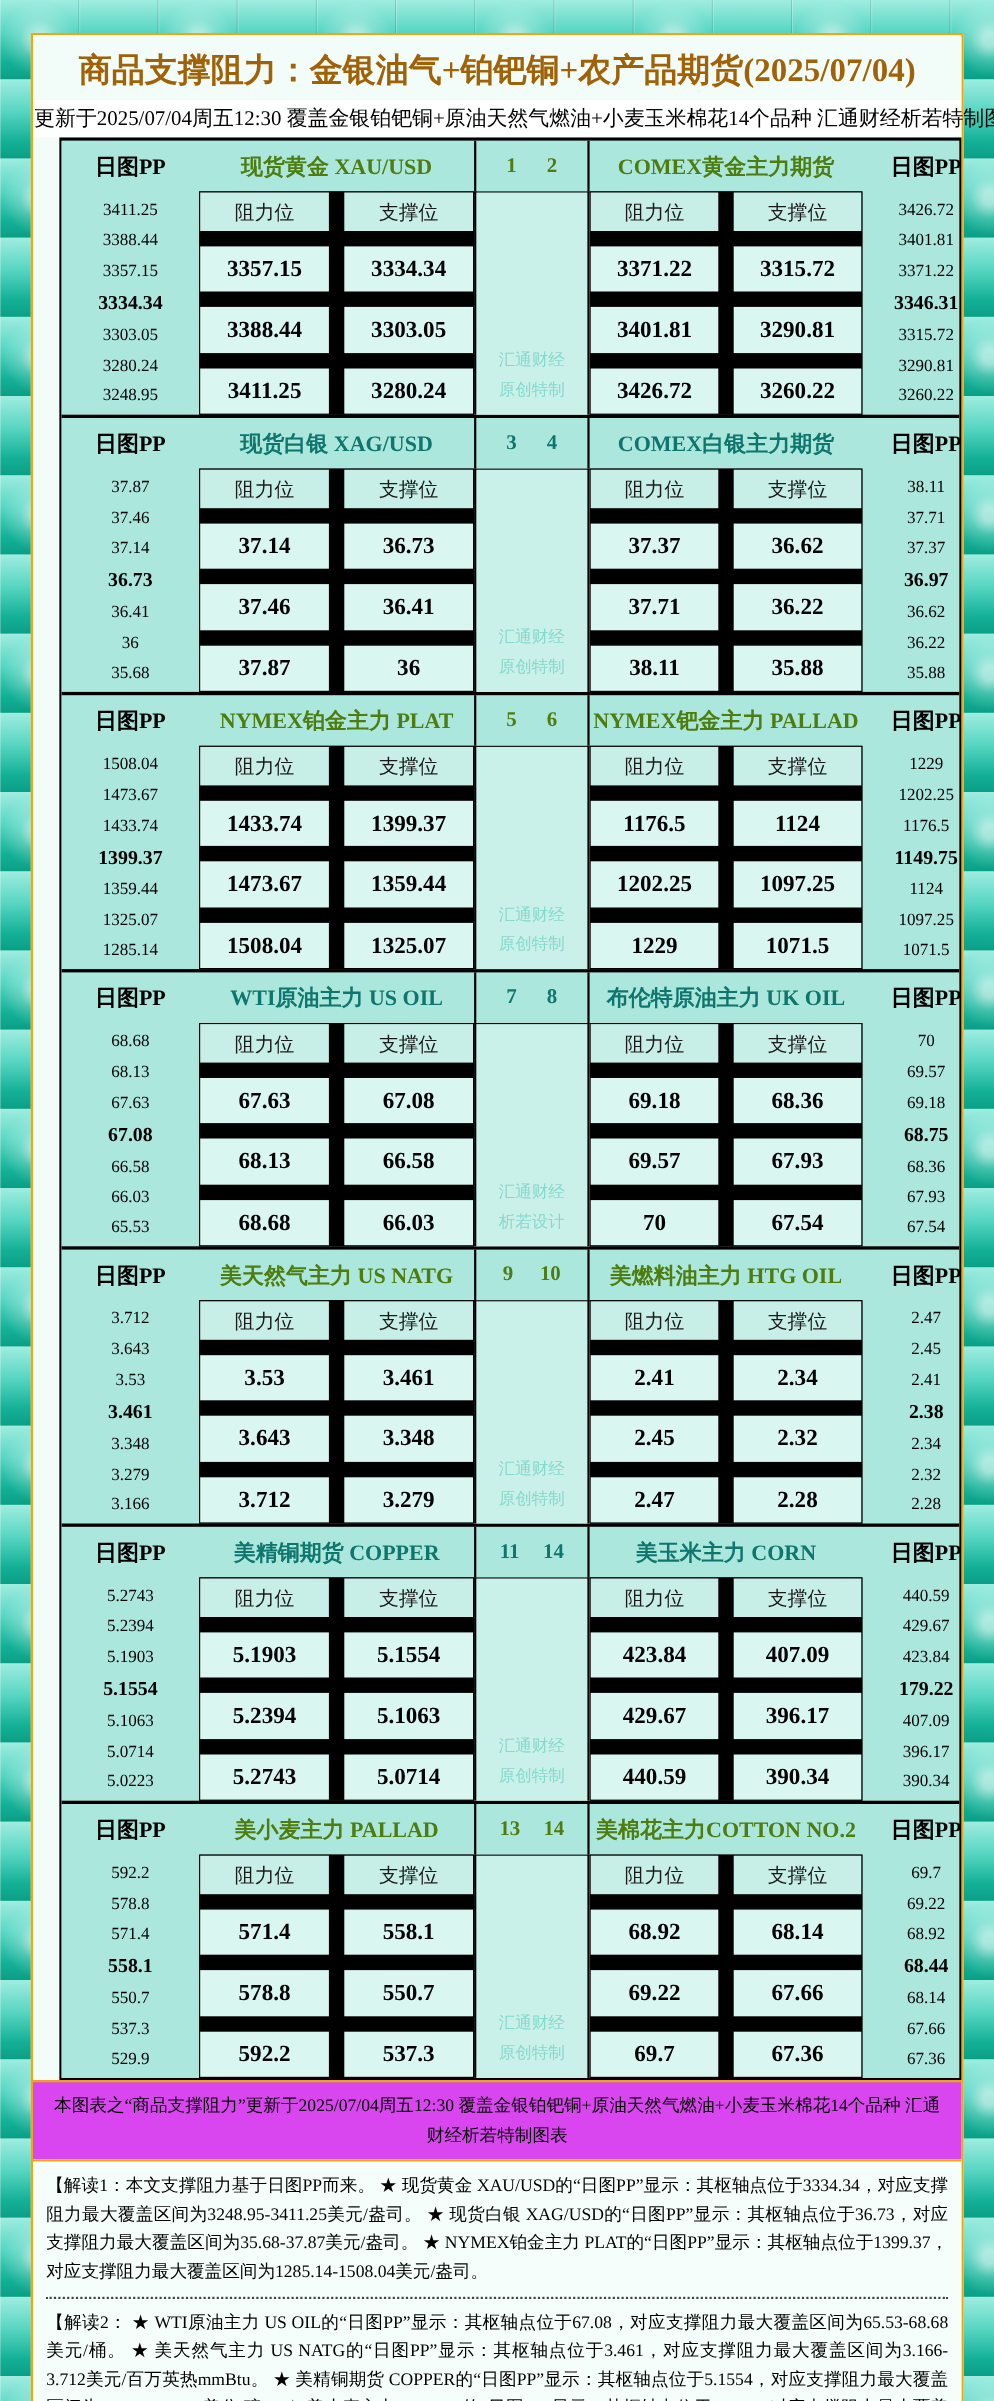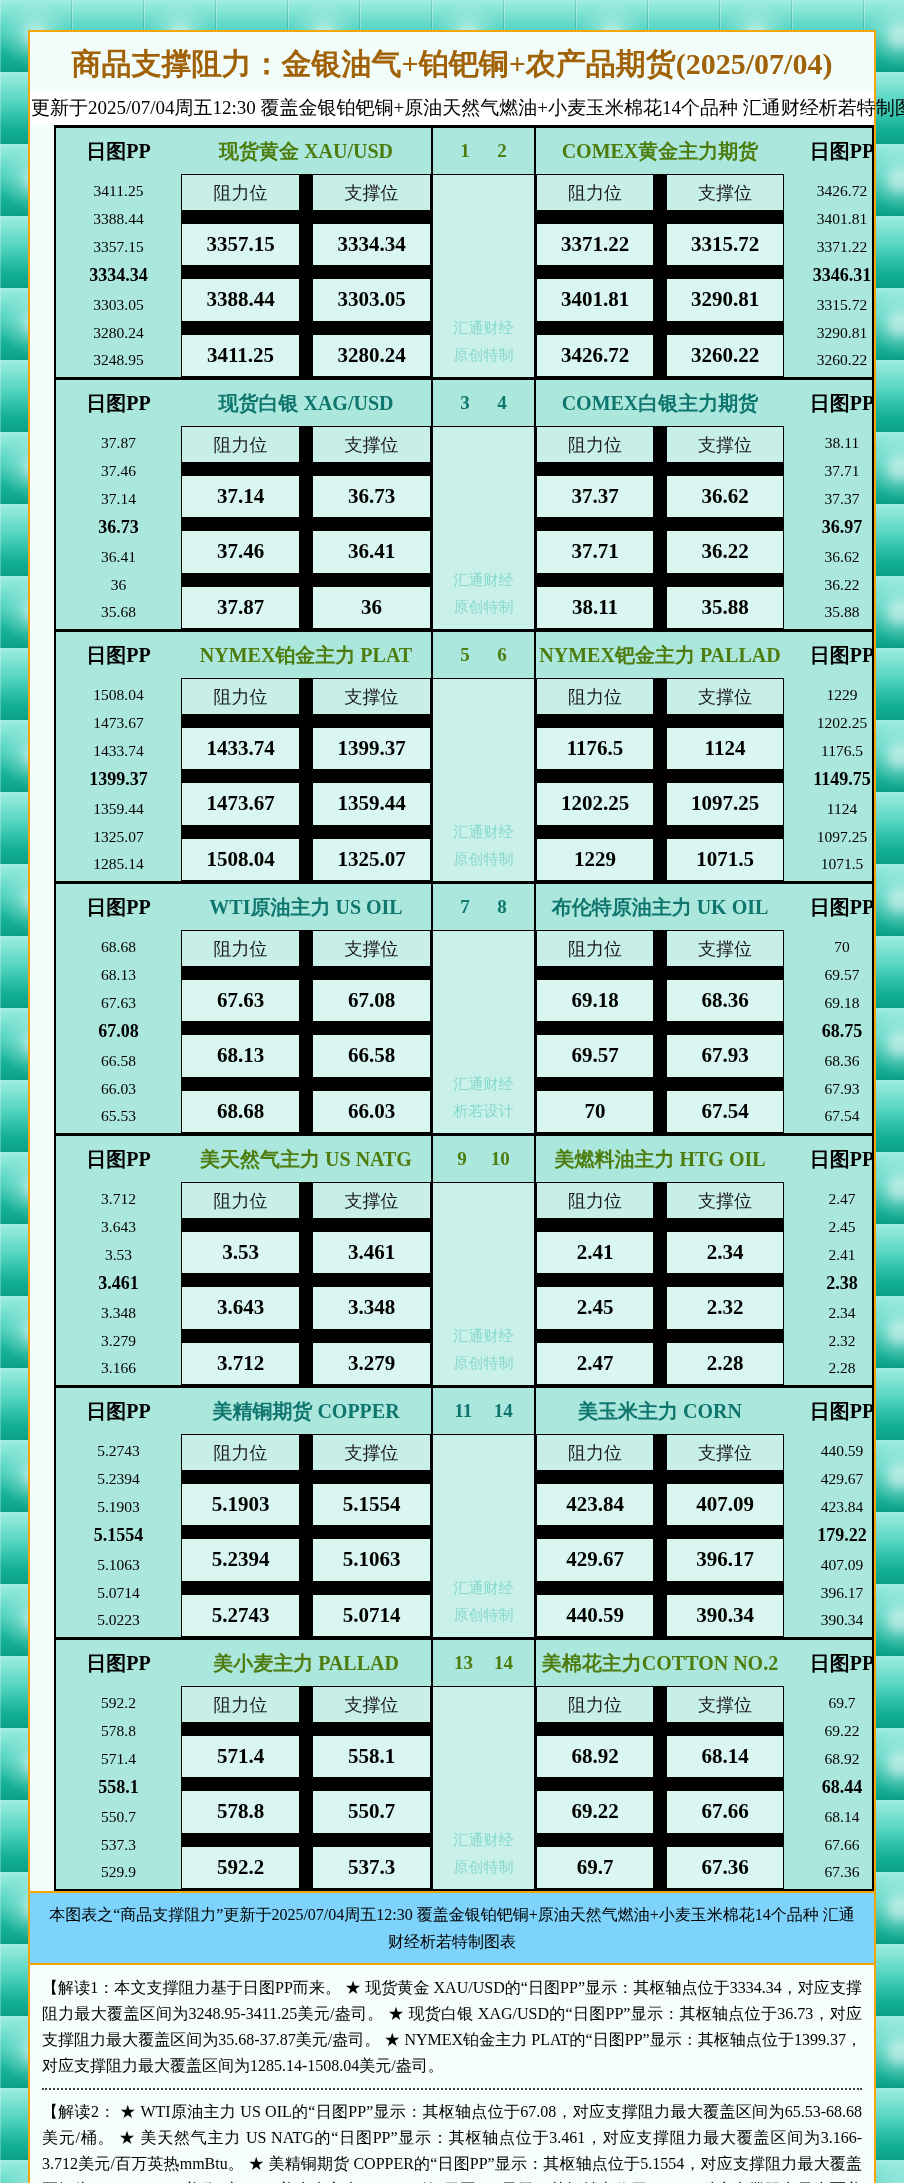--- a/index.html
+++ b/index.html
@@ -35,21 +35,21 @@
   .ppcol .pp-val:nth-child(4){font-weight:700;font-size:18px;}
 
   .tbl{display:grid;grid-template-columns:1fr 1fr;grid-template-rows:35px 1fr 1fr 1fr;background:#000;gap:14px;border:1px solid #000;box-sizing:border-box;height:203px;}
   .tbl > div{display:flex;align-items:center;justify-content:center;}
   .tbl .th{background:#c7efe7;font-size:18px;color:#1a1a1a;}
   .tbl .td{background:#d9f6f0;font-size:21px;font-weight:700;color:#000;}
 
   .mid-bd{border-left:2px solid #000;border-right:2px solid #000;border-top:1px solid #000;background:#c9f0e9;position:relative;box-sizing:border-box;}
   .wm{position:absolute;left:0;right:0;bottom:8px;text-align:center;color:#86d9cd;font-size:15px;line-height:27px;}
 
-  .noteA{border-top:2px solid #f2a60b;background:#7dd3fc;text-align:center;font-size:16px;line-height:27px;padding:8px 14px;color:#000;}
+  .noteA{border-top:2px solid #f2a60b;background:#d946ef;text-align:center;font-size:16px;line-height:27px;padding:8px 14px;color:#000;}
   .noteB{border-top:2px solid #f2a60b;background:#f6fefb;font-size:16px;line-height:26px;padding:10px 12px 30px;color:#000;position:relative;text-align:justify;}
   .dots{border-top:2px dotted #444;margin:9px 0;}
 </style>
 </head>
 <body>
 
 <div class="sheet">
   <div class="masthead">
     <div class="main-title">商品支撑阻力：金银油气+铂钯铜+农产品期货(2025/07/04)</div>
   </div>

